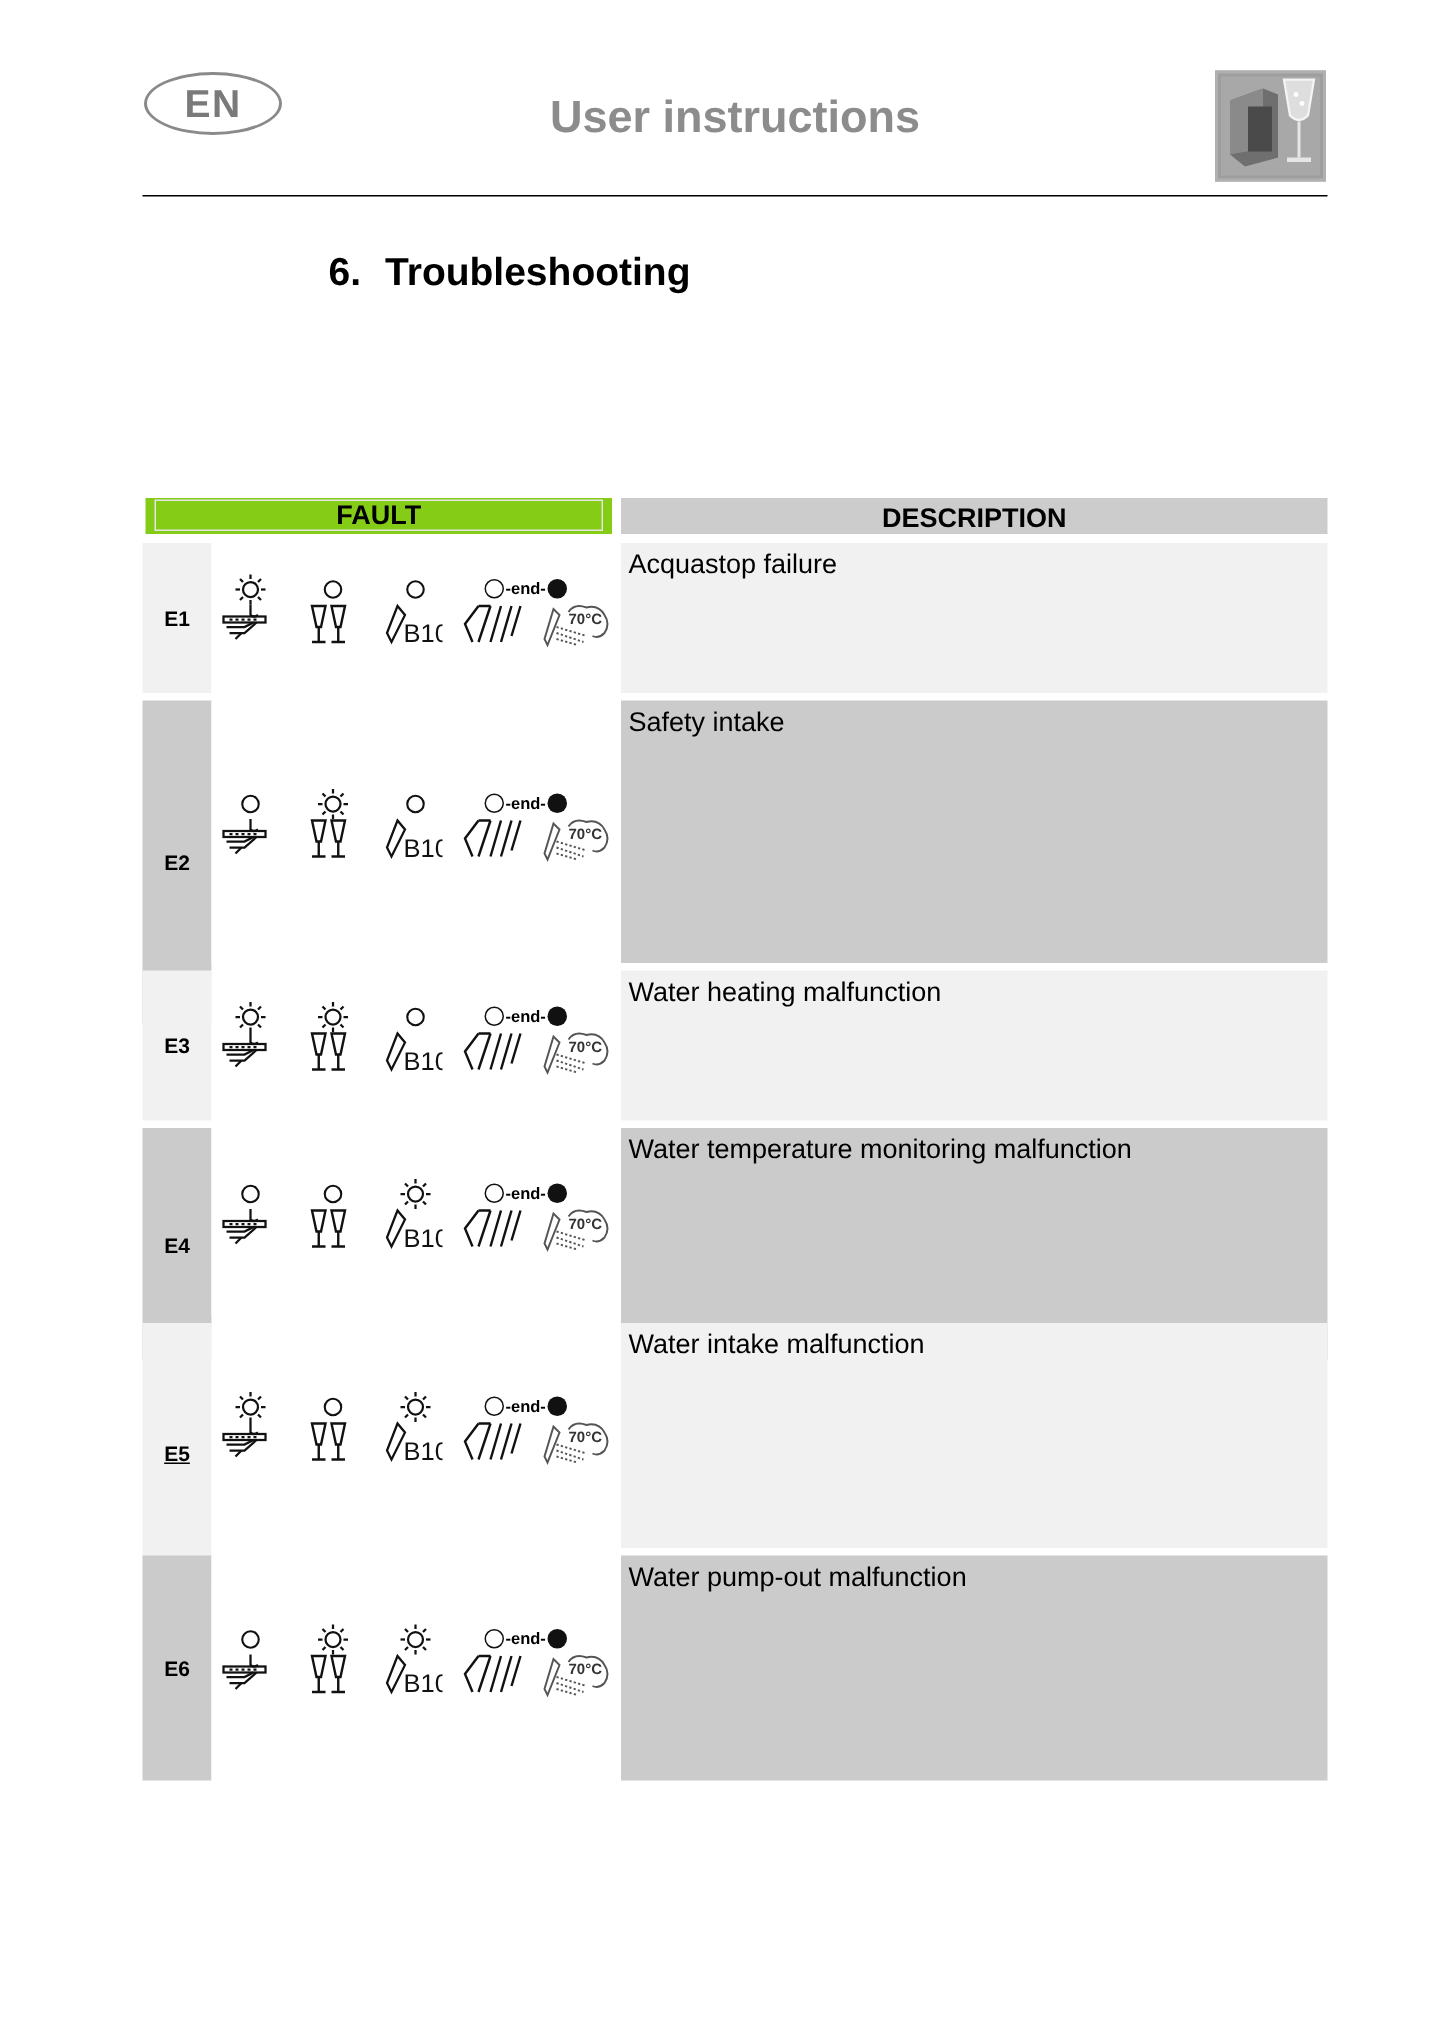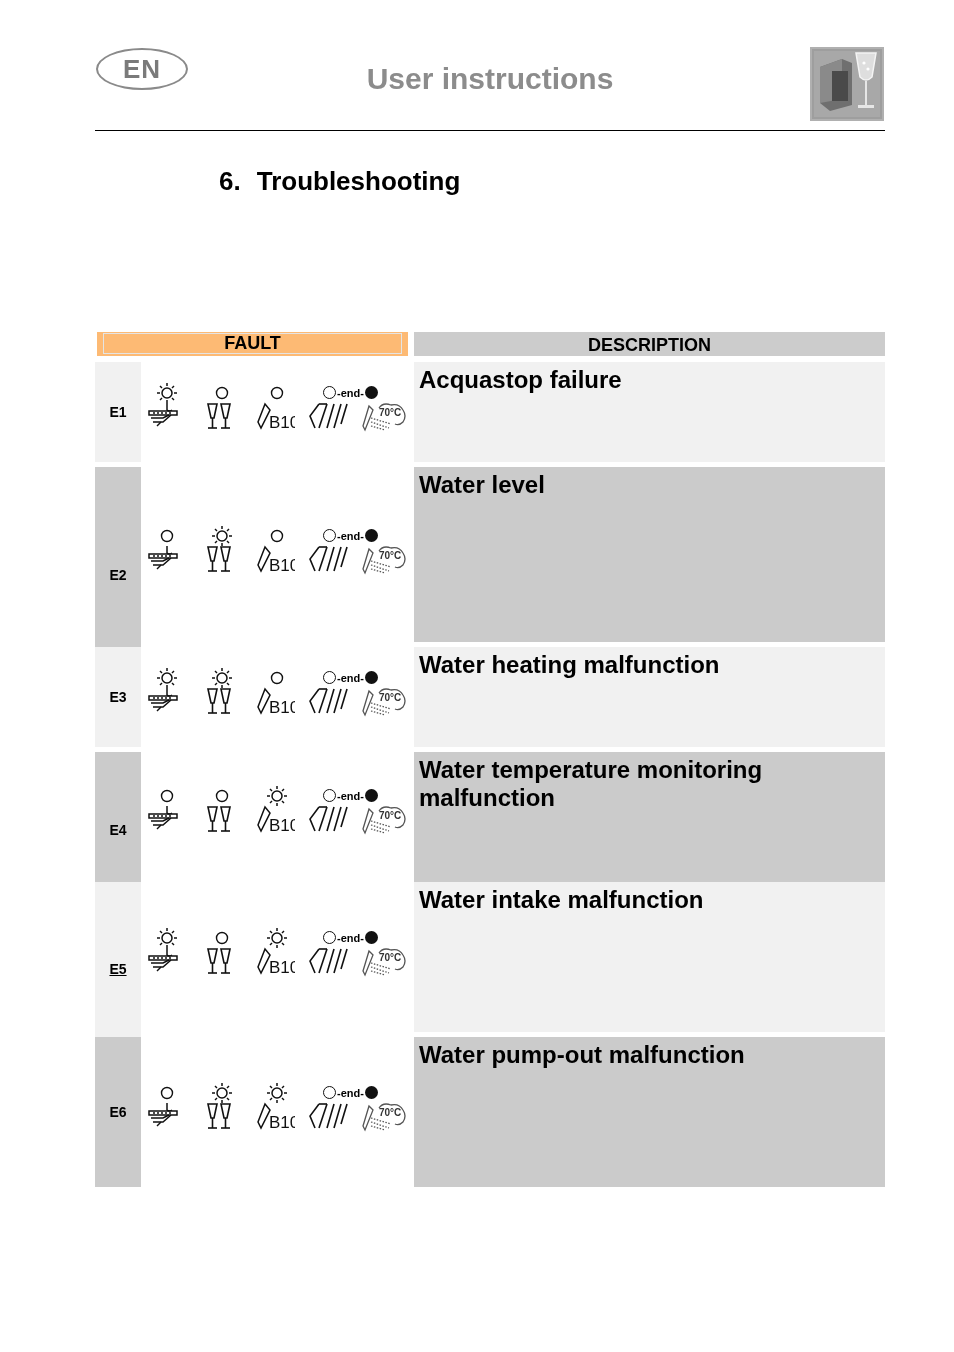--- a/index.html
+++ b/index.html
@@ -5,27 +5,27 @@
   html, body { margin:0; padding:0; background:#ffffff; }
   body { width:954px; height:1352px; position:relative; font-family:"Liberation Sans", sans-serif; color:#000; overflow:hidden; }
   .abs { position:absolute; }
   .en-badge { left:96px; top:48px; width:92px; height:42px; border:2px solid #8a8a8a; border-radius:50%; box-sizing:border-box; display:flex; align-items:center; justify-content:center; font-weight:bold; font-size:26px; color:#7a7a7a; letter-spacing:1px; }
   .header-title { left:300px; top:62px; width:380px; text-align:center; font-size:30px; font-weight:bold; color:#8c8c8c; }
   .header-logo { left:810px; top:47px; width:74px; height:74px; background:#9e9e9e; box-sizing:border-box; border:2px solid #b0b0b0; }
   .header-rule { left:95px; top:130px; width:790px; height:1px; background:#000; }
   .section-title { left:219px; top:166px; font-size:26px; font-weight:bold; }
   .section-title span { margin-right:16px; }
 
-  .th-fault { left:97px; top:332px; width:311px; height:24px; background:#fdba74; box-sizing:border-box; }
+  .th-fault { left:97px; top:332px; width:311px; height:24px; background:#84cc16; box-sizing:border-box; }
   .th-fault-inner { position:absolute; left:6px; top:1px; right:6px; bottom:2px; border:1px solid #e4e4e4; display:flex; align-items:center; justify-content:center; font-weight:bold; font-size:18px; }
   .th-desc { left:414px; top:332px; width:471px; height:24px; background:#cccccc; display:flex; align-items:center; justify-content:center; font-weight:bold; font-size:18px; padding-top:3px; box-sizing:border-box; }
 
   .row-code { left:95px; width:46px; display:flex; align-items:center; justify-content:center; font-weight:bold; font-size:14px; }
   .row-icons { left:141px; width:272px; background:#fff; }
-  .row-desc { left:414px; width:471px; box-sizing:border-box; padding:4px 5px; font-weight:bold; font-size:24px; }
+  .row-desc { left:414px; width:471px; box-sizing:border-box; padding:4px 5px; font-weight:normal; font-size:18px; }
   .light { background:#f1f1f1; }
   .dark { background:#cbcbcb; }
 
   .icon-set { position:absolute; left:0; width:272px; height:60px; }
   .ind { position:absolute; top:0; }
   .sym { position:absolute; top:20px; }
 </style>
 </head>
 <body>
 
@@ -222,21 +222,21 @@
               <g stroke-dasharray="1.5 1.5">
                 <line x1="10" y1="16" x2="30" y2="22"></line>
                 <line x1="10" y1="20" x2="28" y2="26"></line>
                 <line x1="10" y1="24" x2="24" y2="28"></line>
               </g>
             </g>
             <text x="18" y="14" font-family="Liberation Sans, sans-serif" font-size="10" font-weight="bold" fill="#333">70°C</text>
           </svg></div>
       </div>
     </div>
-    <div class="abs row-desc dark" style="top: 467px; height: 175px;">Water level</div>
+    <div class="abs row-desc dark" style="top: 467px; height: 175px;">Safety intake</div>
     <div class="abs row-code light" style="top: 647px; height: 100px;">
       <span>E3</span>
     </div>
     <div class="abs row-icons" style="top: 647px; height: 100px;">
       <div class="icon-set" style="top: 20px;">
         <div class="ind" style="left: 15px;">
   <svg width="22" height="22" viewBox="0 0 22 22">
             <circle cx="11" cy="11" r="5" fill="none" stroke="#111" stroke-width="1.5"></circle>
             <g stroke="#111" stroke-width="1.5">
               <line x1="11" y1="1" x2="11" y2="4"></line>

